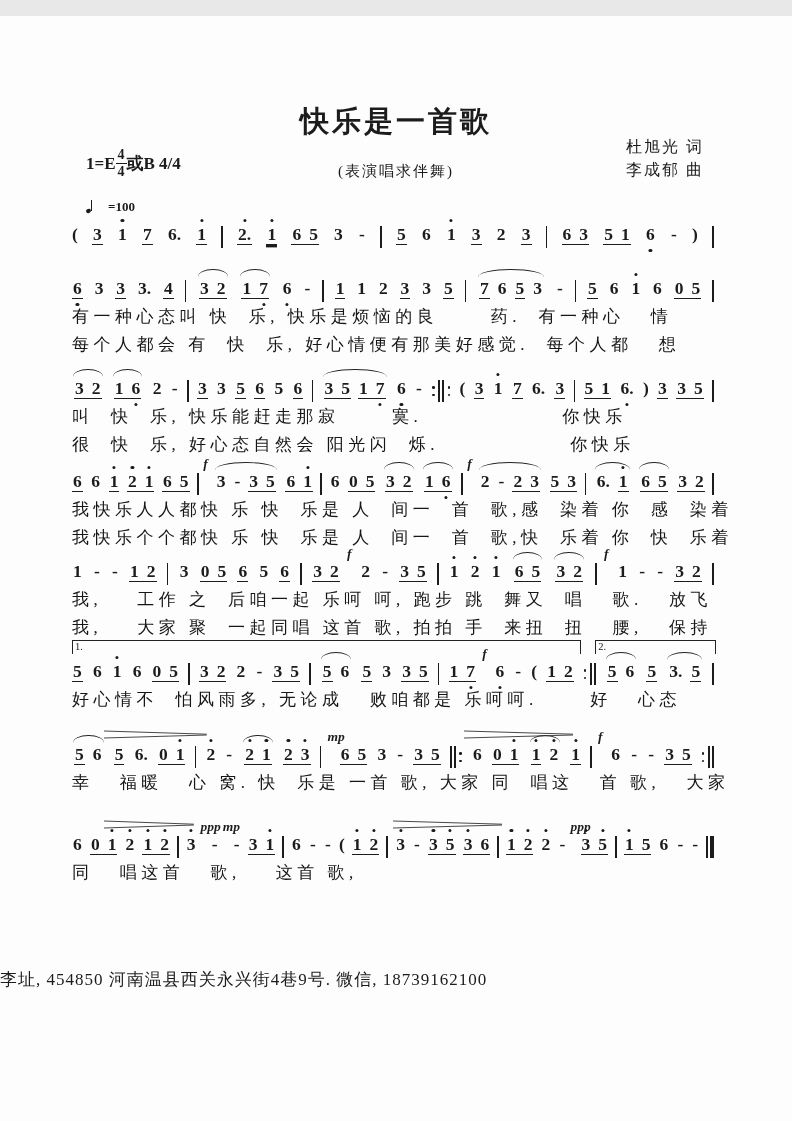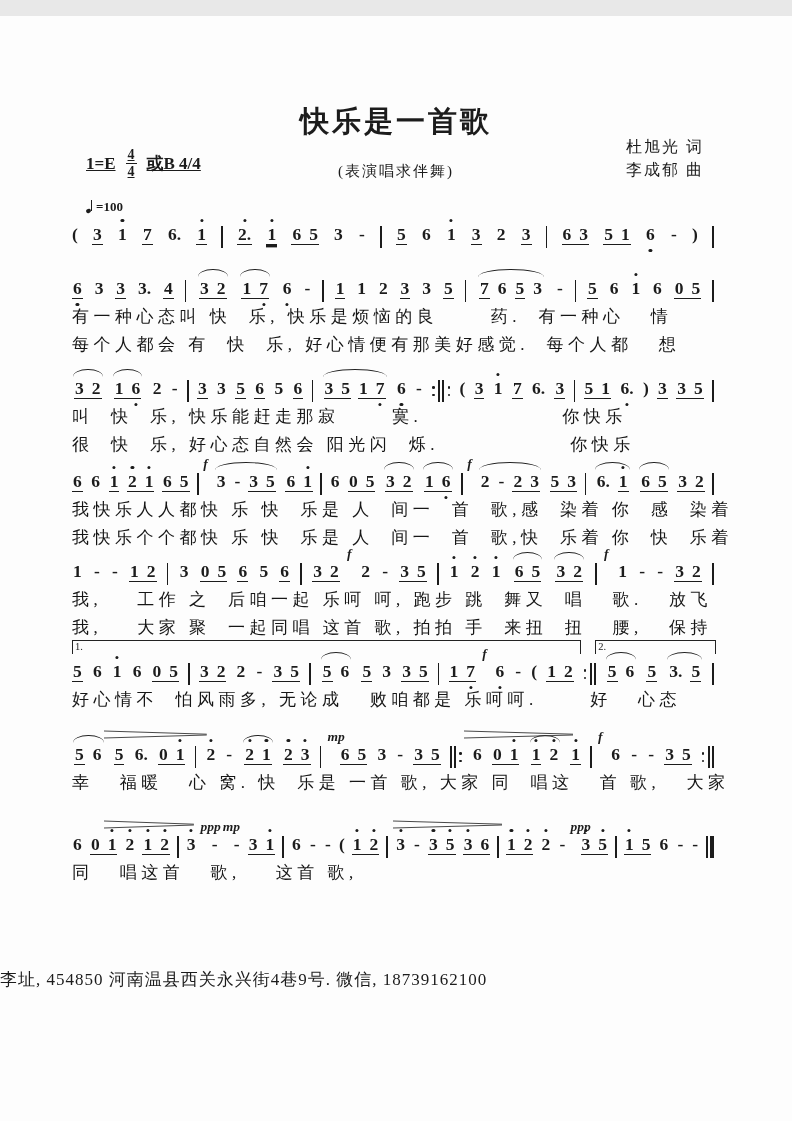--- a/index.html
+++ b/index.html
@@ -6,28 +6,28 @@
   .page{
     position:relative;width:792px;height:1121px;margin:16px auto;
     background:#fdfdfd;color:#1c1c1c;
     font-family:"Liberation Serif","DejaVu Serif",serif;
     overflow:hidden;
   }
   
   .title{position:absolute;top:86px;left:0;width:100%;text-align:center;
     font-size:29px;font-weight:700;letter-spacing:3px;}
   .keyline{position:absolute;top:132px;left:86px;font-size:17px;font-weight:700;
-    display:flex;align-items:center;gap:10px;text-decoration:underline;}
+    display:flex;align-items:center;}
   .frac{display:inline-flex;flex-direction:column;align-items:center;line-height:1;
     font-size:14px;font-weight:700;}
   .frac .num{border-bottom:1.5px solid #1c1c1c;padding:0 2px 1px;}
   .frac .den{padding-top:1px;}
   .subtitle{position:absolute;top:146px;left:0;width:100%;text-align:center;font-size:15px;letter-spacing:2px;}
   .credits{position:absolute;top:119px;right:88px;text-align:left;font-size:16px;line-height:1.45;letter-spacing:2px;}
-  .tempo{position:absolute;top:183px;left:86px;font-size:13px;font-weight:700;display:flex;align-items:flex-start;gap:1px;}
+  .tempo{position:absolute;top:183px;left:86px;font-size:13px;font-weight:700;display:flex;align-items:flex-start;gap:13px;}
   .qnote{position:relative;display:inline-block;width:9px;height:14px;}
   .qnote:before{content:"";position:absolute;left:0;bottom:0;width:5px;height:4px;border-radius:50%;background:#1c1c1c;transform:rotate(-20deg);}
   .qnote:after{content:"";position:absolute;left:4.5px;bottom:2px;width:1.3px;height:11px;background:#1c1c1c;}
   
   .system{position:absolute;left:72px;width:642px;}
   .notes-wrap{position:relative;}
   .notes{display:flex;justify-content:space-between;align-items:baseline;
     padding-top:12px;font-weight:700;font-size:17.5px;line-height:1.15;}
   .note{position:relative;display:inline-block;padding:0 1px;}
   .u1{border-bottom:1.4px solid #1c1c1c;}

